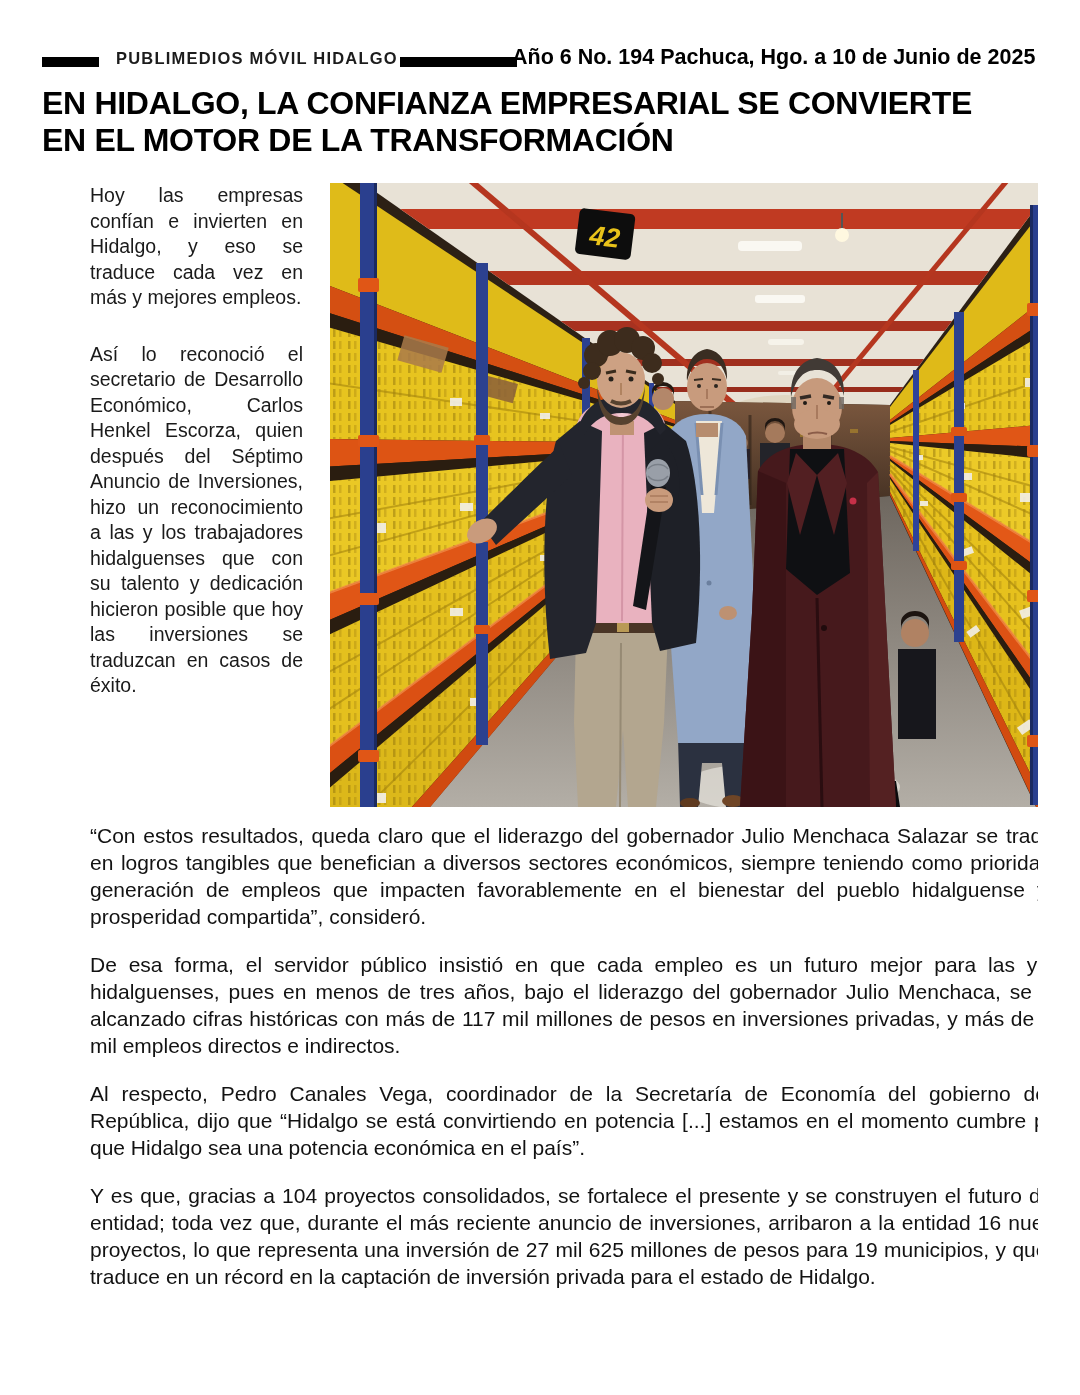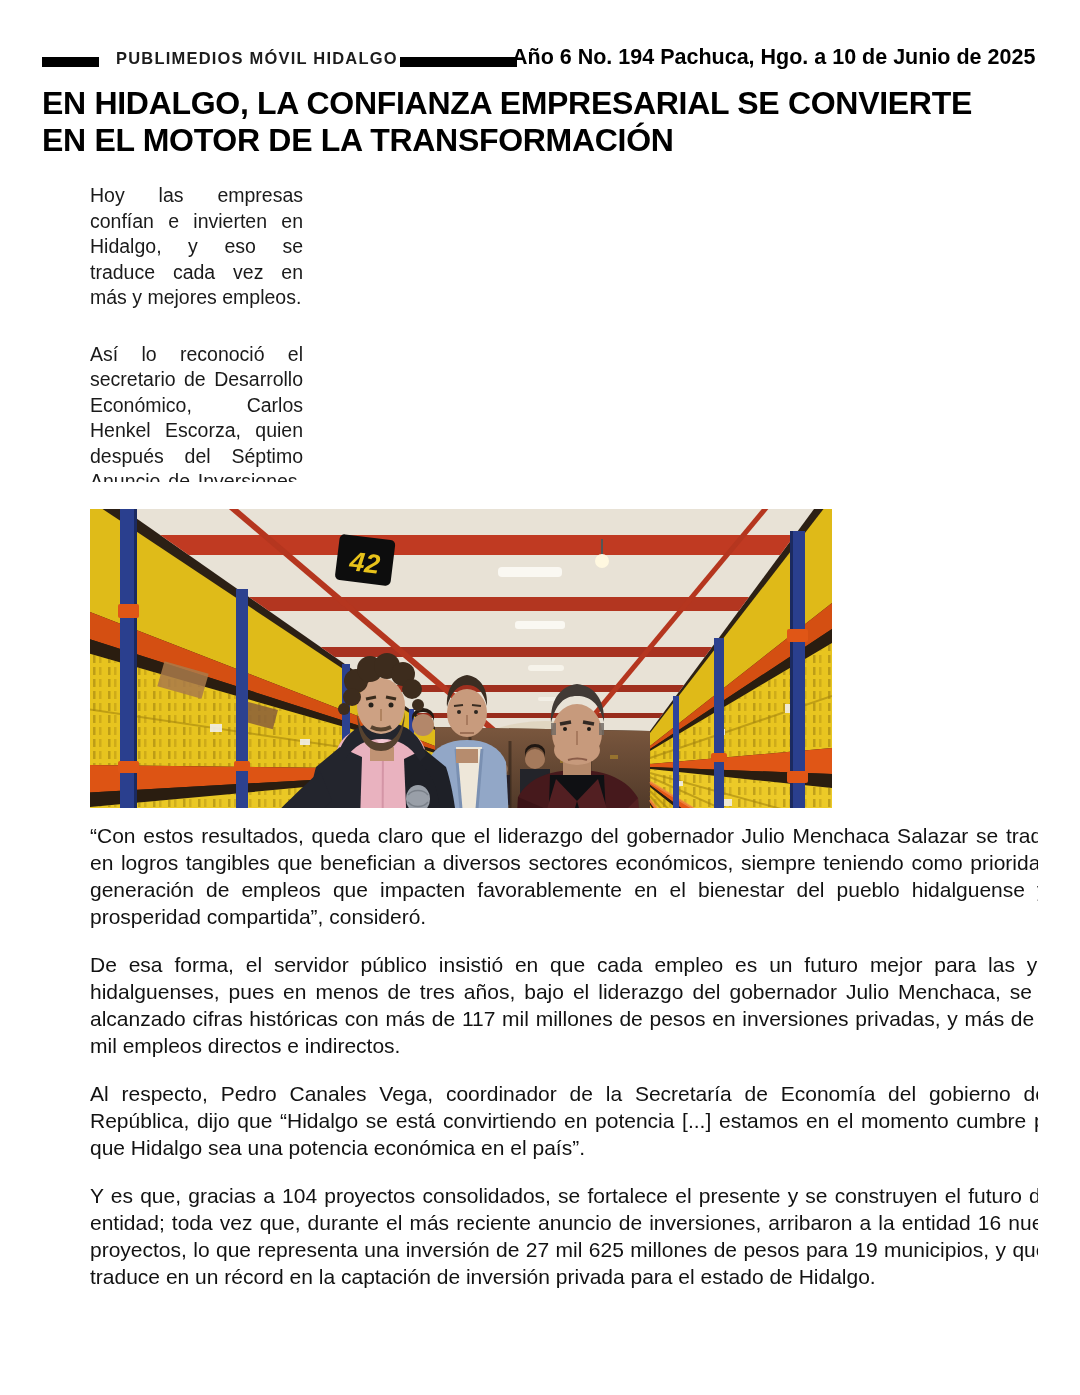--- a/index.html
+++ b/index.html
@@ -31,21 +31,21 @@
   
   .headline {
     position:absolute; top:85px; left:0; width:1080px;
     text-align:left; font-size:32px; line-height:37px;
     font-weight:800; letter-spacing:-0.3px; color:#000;
   }
   .headline span { display:block; }
   
   .lead-row {
     position:absolute; top:183px; left:48px; width:986px; height:625px;
-    display:flex; gap:27px;flex-direction:column;
+    display:flex; gap:27px;
   }
   .left-col {
     width:213px; height:624px; overflow:hidden;
     font-size:19.5px; line-height:25.5px; text-align:justify; color:#1a1a1a;
   }
   .left-col p + p { margin-top:31px; }
   .photo-fig { width:742px; height:624px; overflow:hidden; background:#b9a98f; }
   
   .body-text {
     position:absolute; top:822px; left:48px; width:986px;

